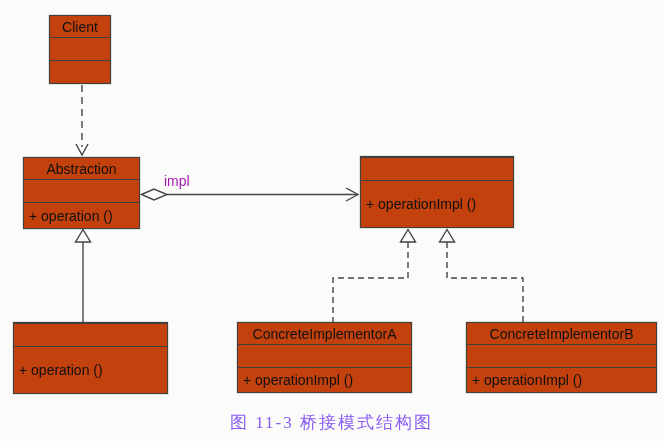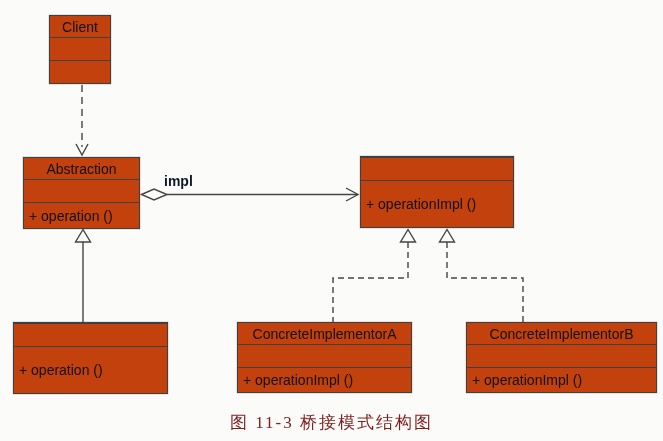--- a/index.html
+++ b/index.html
@@ -49,31 +49,30 @@
     color:#111;
     white-space:nowrap;
     overflow:hidden;
   }
   .lollipop{
     position:absolute;left:4px;top:4px;
   }
   .edge-label{
     position:absolute;
     font-size:14px;
-    color:#0f172a;
-    font-weight:bold;
+    color:#a21caf;
   }
   .figure-caption{
     position:absolute;
     left:0;top:411px;width:663px;
     text-align:center;
     font-family:"Liberation Serif", serif;
     font-size:17px;
     letter-spacing:2px;
-    color:#7f1d1d;
+    color:#8b5cf6;
   }
 </style>
 </head>
 <body>
 
 <div id="canvas">
 
   <svg id="connectors" viewBox="0 0 663 441" xmlns="http://www.w3.org/2000/svg">
     
     <g stroke="#454545" stroke-width="1.4" fill="none">

